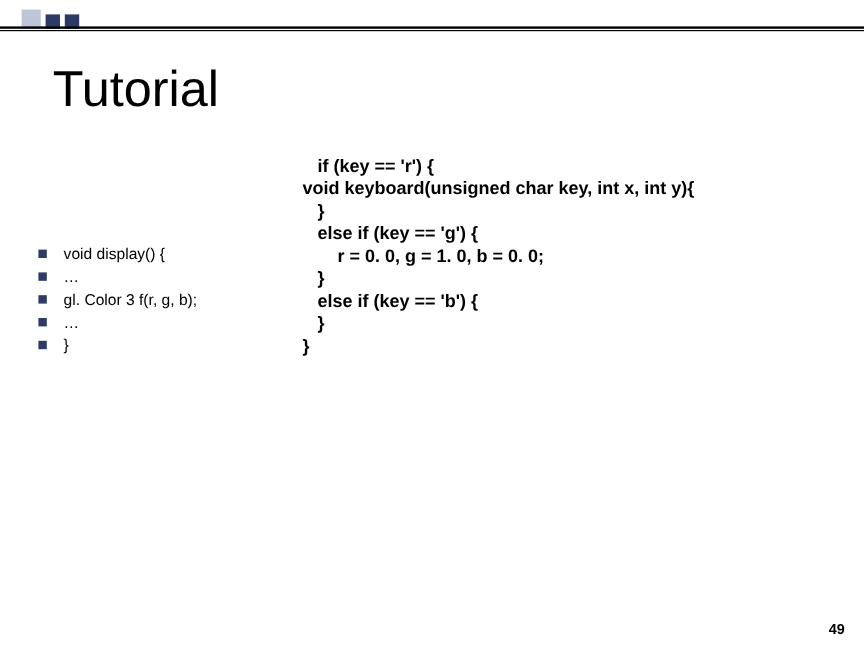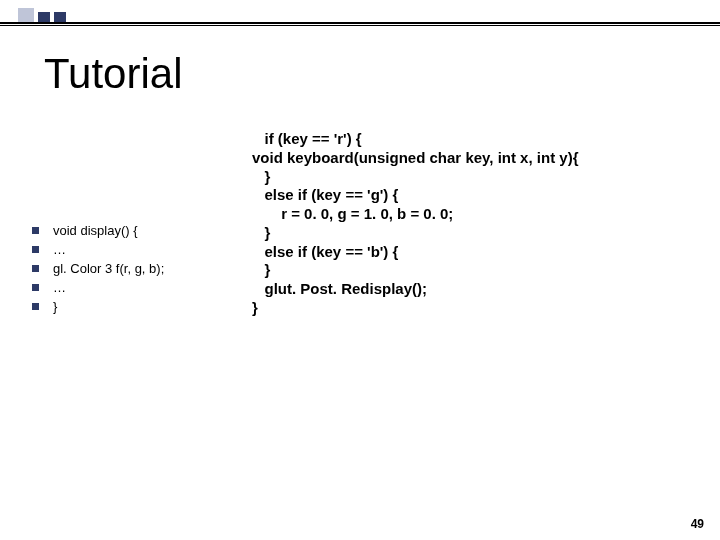--- a/index.html
+++ b/index.html
@@ -135,21 +135,20 @@
 
     <div class="right bold">
       <div class="line">   if (key == 'r') {</div>
       <div class="line">void keyboard(unsigned char key, int x, int y){</div>
       <div class="line">   }</div>
       <div class="line">   else if (key == 'g') {</div>
       <div class="line">       r = 0. 0, g = 1. 0, b = 0. 0;</div>
       <div class="line">   }</div>
       <div class="line">   else if (key == 'b') {</div>
       <div class="line">   }</div>
-      <div class="line">   glut. Post. Redisplay();</div>
       <div class="line">}</div>
     </div>
 
   </div>
 
   <div class="pagenum">49</div>
 
 </div>
 
 </body></html>

